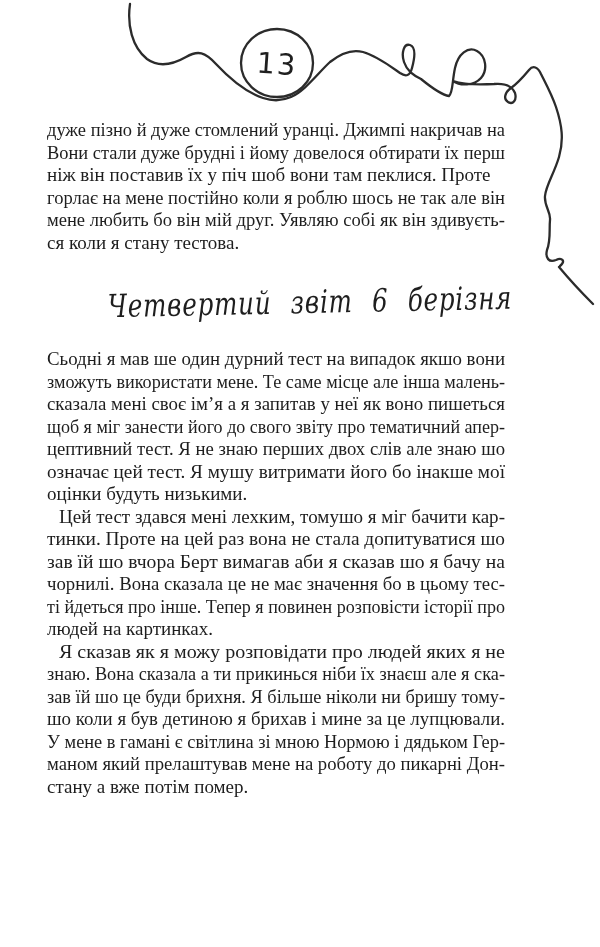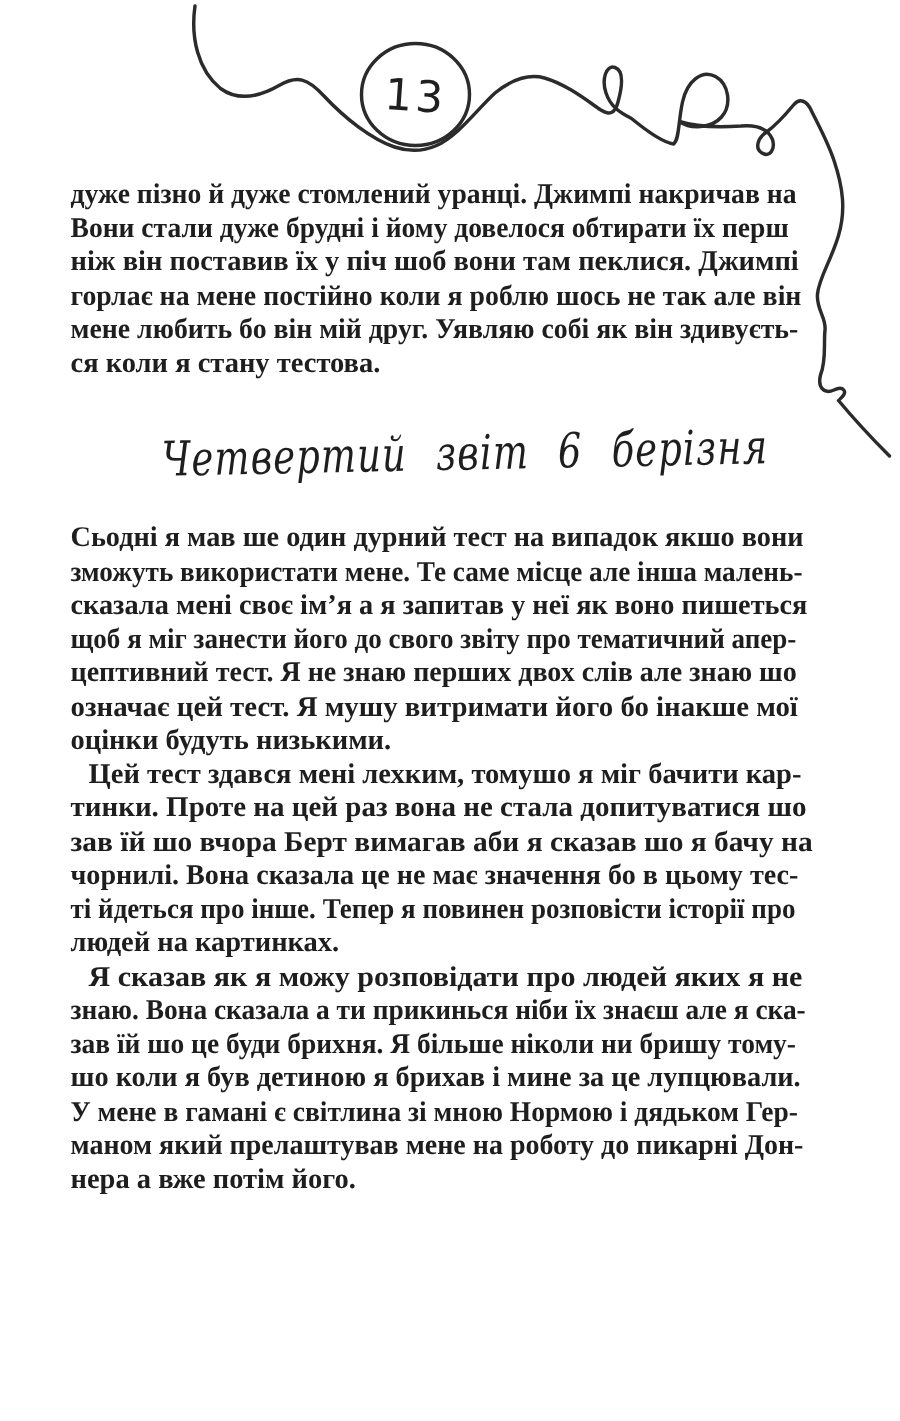--- a/index.html
+++ b/index.html
@@ -28,21 +28,21 @@
   }
   .content {
     position: absolute;
     left: 47px;
     top: 119px;
     width: 458px;
     font-size: 19px;
     line-height: 22.5px;
   }
   .para { margin: 0; }
-  .line { height: 22.5px; overflow: visible; white-space: nowrap; font-weight: bold; }
+  .line { height: 22.5px; overflow: visible; white-space: nowrap; }
   .line.indent { padding-left: 12px; }
   .fit { display: inline-block; white-space: nowrap; transform-origin: 0 50%; }
   .entry-heading {
     font-family: "DejaVu Serif", serif;
     font-style: italic;
     font-weight: normal;
     font-size: 32px;
     line-height: 44px;
     margin: 26px 0 24px;
     text-align: center;
@@ -92,21 +92,21 @@
          M 559 267
          C 569 279 581 292 593 304"></path>
     <ellipse class="stroke" cx="277" cy="63" rx="36" ry="34"></ellipse>
     <text class="num" x="277" y="74" text-anchor="middle" transform="rotate(4 277 64)">13</text>
   </svg>
 
   <main class="content">
       <div class="para">
         <div class="line"><span class="fit" style="transform: scaleX(0.970532);">дуже пізно й дуже стомлений уранці. Джимпі накричав на</span></div>
         <div class="line"><span class="fit" style="transform: scaleX(0.96768);">Вони стали дуже брудні і йому довелося обтирати їх перш</span></div>
-        <div class="line"><span class="fit" style="transform: scaleX(0.999932);">ніж він поставив їх у піч шоб вони там пеклися. Джимпі</span></div>
+        <div class="line"><span class="fit" style="transform: scaleX(0.999932);">ніж він поставив їх у піч шоб вони там пеклися. Проте</span></div>
         <div class="line"><span class="fit" style="transform: scaleX(0.976026);">горлає на мене постійно коли я роблю шось не так але він</span></div>
         <div class="line"><span class="fit" style="transform: scaleX(0.975214);">мене любить бо він мій друг. Уявляю собі як він здивуєть-</span></div>
         <div class="line last"><span class="fit">ся коли я стану тестова.</span></div>
       </div>
       <div class="entry-heading"><span class="fit" style="transform: rotate(-1.2deg) scaleX(0.768693);">Четвертий звіт 6 берізня</span></div>
       <div class="para">
         <div class="line"><span class="fit" style="transform: scaleX(0.992181);">Сьодні я мав ше один дурний тест на випадок якшо вони</span></div>
         <div class="line"><span class="fit" style="transform: scaleX(0.955255);">зможуть використати мене. Те саме місце але інша малень-</span></div>
         <div class="line"><span class="fit" style="transform: scaleX(0.992786);">сказала мені своє ім’я а я запитав у неї як воно пишеться</span></div>
         <div class="line"><span class="fit" style="transform: scaleX(0.949223);">щоб я міг занести його до свого звіту про тематичний апер-</span></div>
@@ -122,17 +122,17 @@
         <div class="line"><span class="fit" style="transform: scaleX(0.948793);">ті йдеться про інше. Тепер я повинен розповісти історії про</span></div>
         <div class="line last"><span class="fit">людей на картинках.</span></div>
       </div>
       <div class="para">
         <div class="line indent"><span class="fit" style="transform: scaleX(1.05457);">Я сказав як я можу розповідати про людей яких я не</span></div>
         <div class="line"><span class="fit" style="transform: scaleX(0.961364);">знаю. Вона сказала а ти прикинься ніби їх знаєш але я ска-</span></div>
         <div class="line"><span class="fit" style="transform: scaleX(0.963798);">зав їй шо це буди брихня. Я більше ніколи ни бришу тому-</span></div>
         <div class="line"><span class="fit" style="transform: scaleX(0.994099);">шо коли я був детиною я брихав і мине за це лупцювали.</span></div>
         <div class="line"><span class="fit" style="transform: scaleX(0.964782);">У мене в гамані є світлина зі мною Нормою і дядьком Гер-</span></div>
         <div class="line"><span class="fit" style="transform: scaleX(0.982404);">маном який прелаштував мене на роботу до пикарні Дон-</span></div>
-        <div class="line last"><span class="fit">нера а вже потім його.</span></div>
+        <div class="line last"><span class="fit">стану а вже потім помер.</span></div>
       </div>
     </main>
 
 </div>
 
 </body></html>

